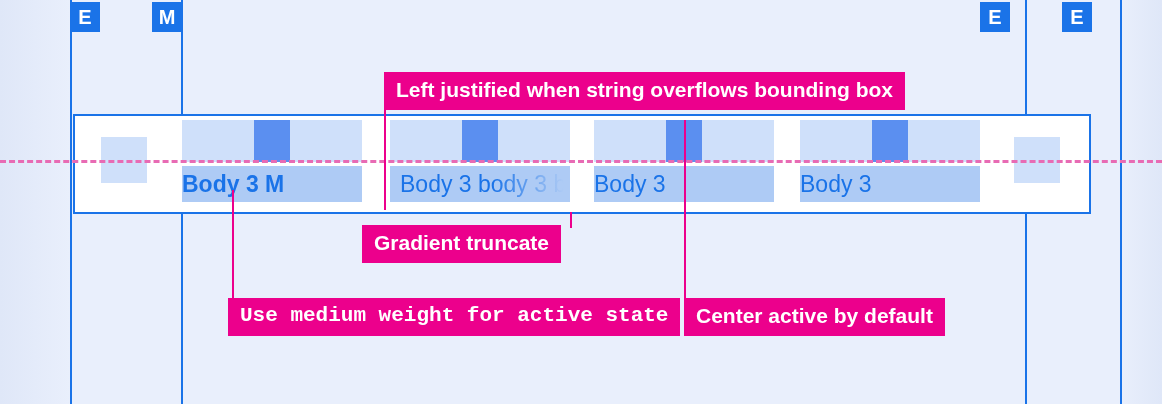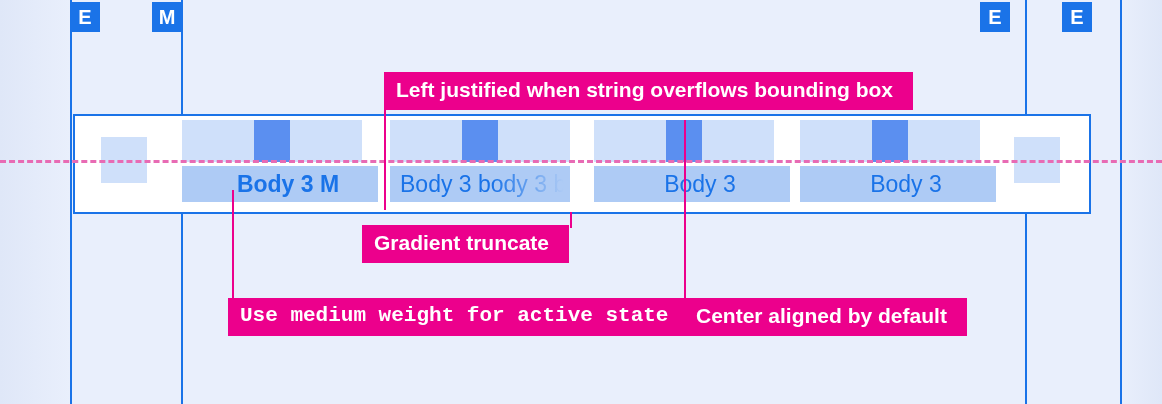--- a/index.html
+++ b/index.html
@@ -115,24 +115,22 @@
   .cell-text {
     position: absolute;
     left: 0;
     top: 46px;
     width: 100%;
     height: 36px;
     background: #aecbf5;
     color: #1a73e8;
     font-size: 23px;
     line-height: 36px;
-    text-align: center;
     white-space: nowrap;
     overflow: hidden;
-    padding-left: 16px;
   }
   .cell-text.medium {
     font-weight: bold;
   }
   .cell-text.truncate {
     text-align: left;
     padding-left: 10px;
     box-sizing: border-box;
     position: absolute;
   }
@@ -146,21 +144,21 @@
     pointer-events: none;
   }
 
   
   .callout {
     position: absolute;
     background: #ec008c;
     color: #ffffff;
     font-weight: bold;
     font-size: 21px;
-    padding: 5px 20px 7px 12px;
+    padding: 5px 12px 7px 12px;
     white-space: nowrap;
     line-height: 26px;
   }
   .connector {
     position: absolute;
     width: 2px;
     background: #ec008c;
   }
 </style>
 </head>
@@ -220,15 +218,15 @@
   <div class="connector" style="left:384px; top:104px; height:106px;"></div>
   <div class="callout" style="left:384px; top:72px;">Left justified when string overflows bounding box</div>
 
   <div class="connector" style="left:570px; top:212px; height:16px;"></div>
   <div class="callout" style="left:362px; top:225px;">Gradient truncate</div>
 
   <div class="connector" style="left:232px; top:190px; height:110px;"></div>
   <div class="callout" style="left:228px; top:298px;font-family:Liberation Mono, monospace;">Use medium weight for active state</div>
 
   <div class="connector" style="left:684px; top:120px; height:180px;"></div>
-  <div class="callout" style="left:684px; top:298px;">Center aligned by default</div>
+  <div class="callout" style="left:684px; top:298px;">Center active by default</div>
 
 </div>
 
 </body></html>

